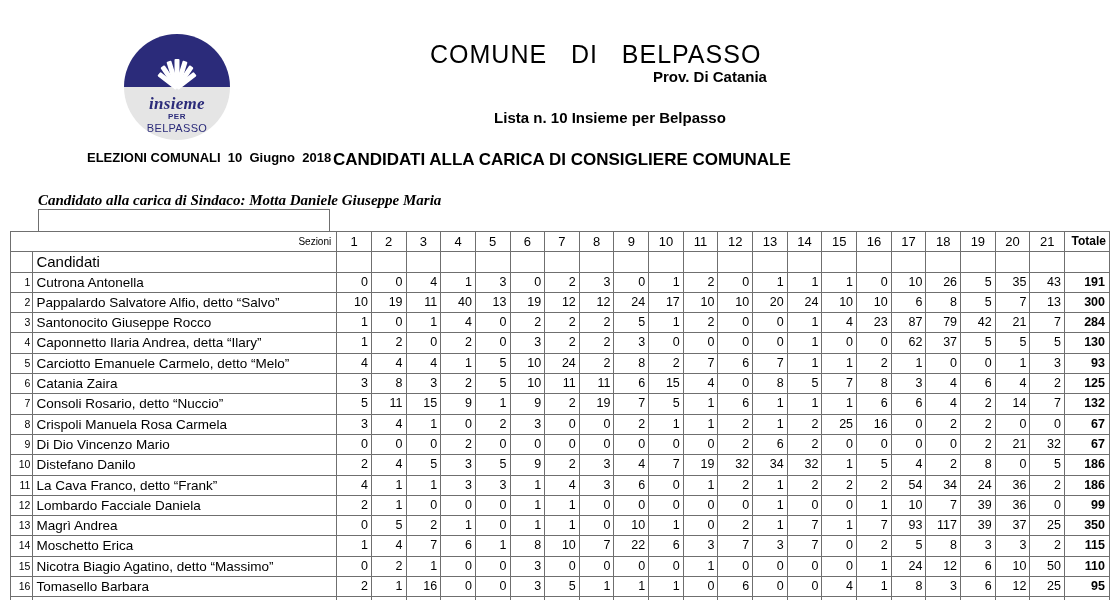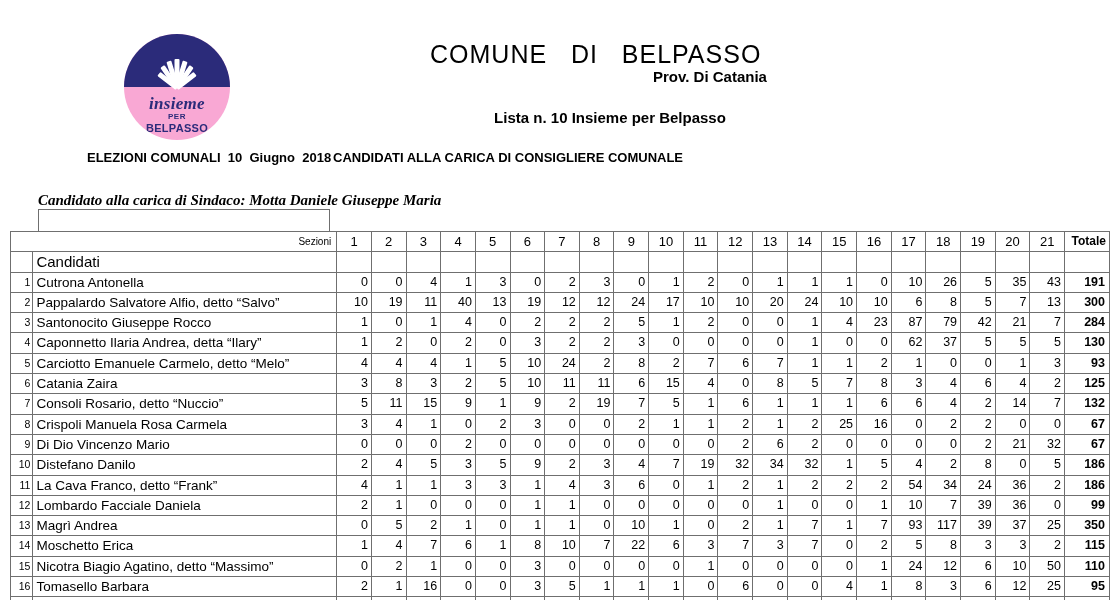--- a/index.html
+++ b/index.html
@@ -20,21 +20,21 @@
   
   .logo-wrap {
     position: absolute;
     left: 124px; top: 34px;
     width: 106px; height: 106px;
   }
   .logo-circle {
     position: absolute;
     inset: 0;
     border-radius: 50%;
-    background: #f9a8d4;
+    background: #e5e5e5;
     overflow: hidden;
   }
   .logo-top {
     position: absolute;
     left: 0; top: 0;
     width: 100%; height: 50%;
     background: #2b2b7a;
   }
   .logo-rays {
     position: absolute;
@@ -69,21 +69,21 @@
     position: absolute;
     left: 0; top: 78px; width: 100%;
     text-align: center;
     font-size: 8px; font-weight: bold;
     color: #2b2b7a; letter-spacing: 0.6px;
   }
   .logo-belpasso {
     position: absolute;
     left: 0; top: 88px; width: 100%;
     text-align: center;
-    font-size: 11px; font-weight: bold;
+    font-size: 11px; font-weight: normal;
     color: #2b2b7a; letter-spacing: 0.3px;
   }
 
   
   .comune-title {
     position: absolute;
     left: 430px; top: 40px; width: 560px;
     text-align: left;
     font-size: 25px; font-weight: 400;
     letter-spacing: 1px;
@@ -104,21 +104,21 @@
   .elezioni-line {
     position: absolute;
     left: 40px; top: 150px;
     font-size: 13px; font-weight: bold;
     white-space: pre;
     padding-left: 47px;
   }
   .candidati-carica {
     position: absolute;
     left: 333px; top: 150px;
-    font-size: 13px; font-weight: bold;
+    font-size: 17px; font-weight: bold;
     white-space: pre;
   }
   .sindaco-line {
     position: absolute;
     left: 38px; top: 192px;
     font-family: "Liberation Serif", serif;
     font-style: italic; font-weight: bold;
     font-size: 15px;
   }
 

